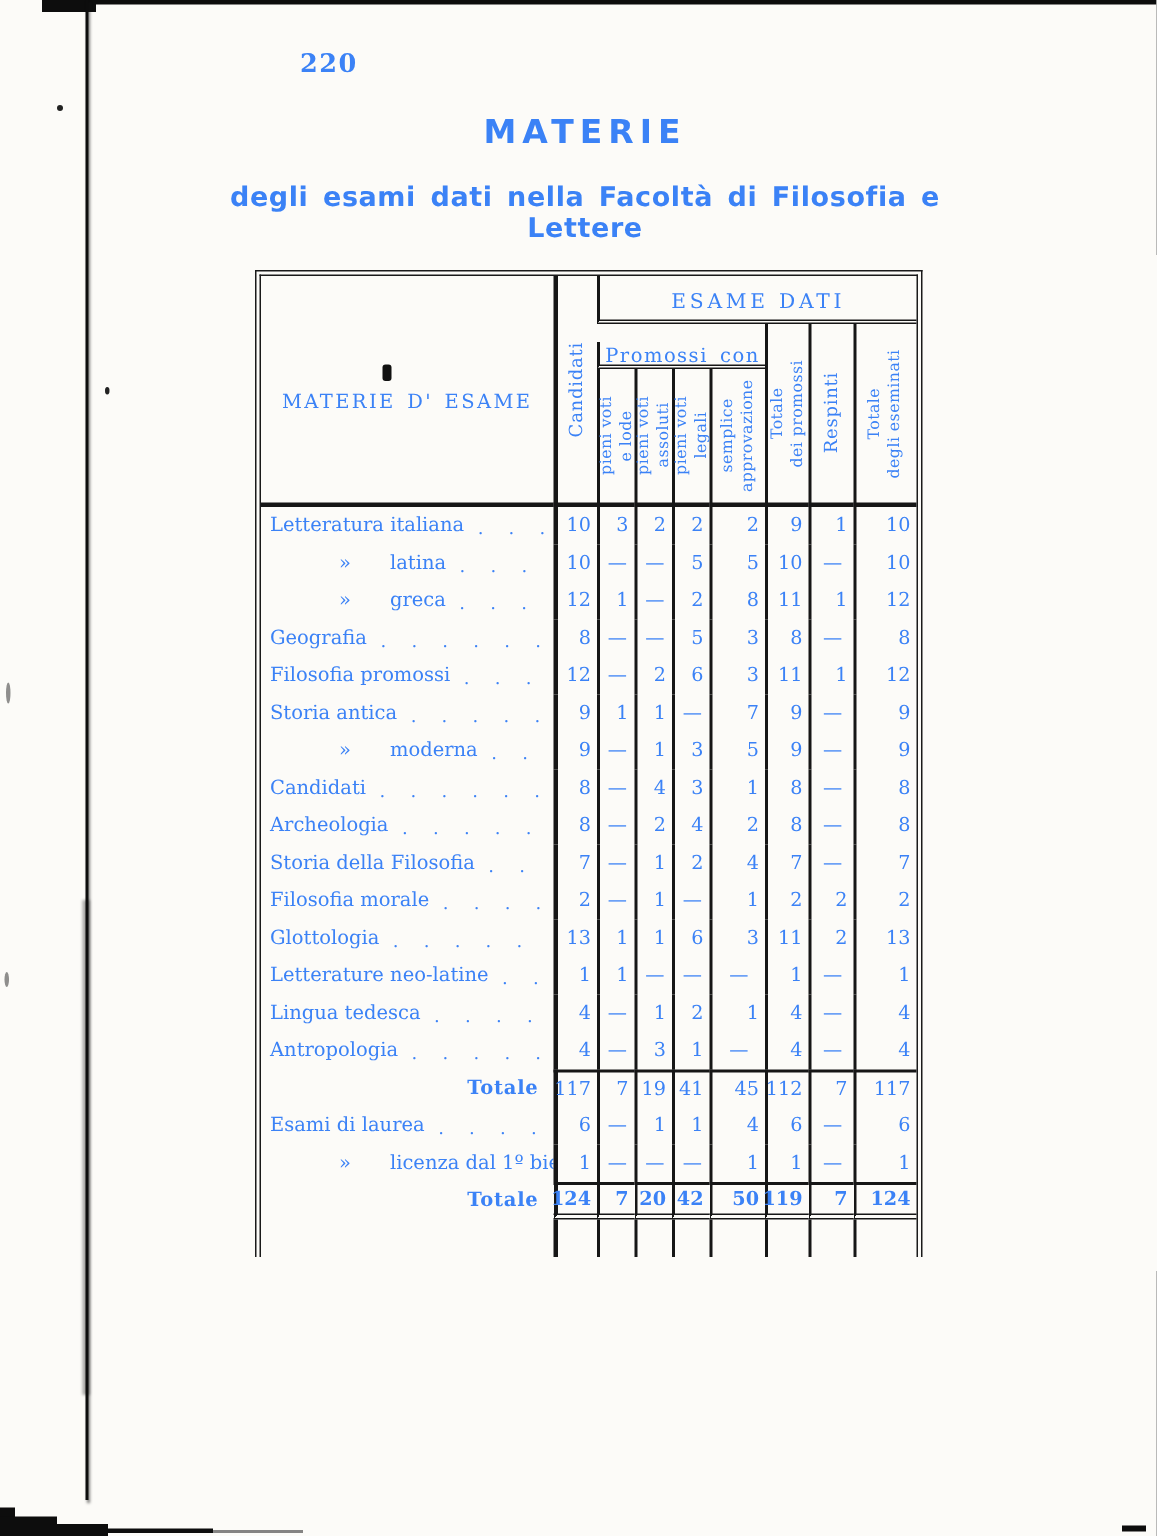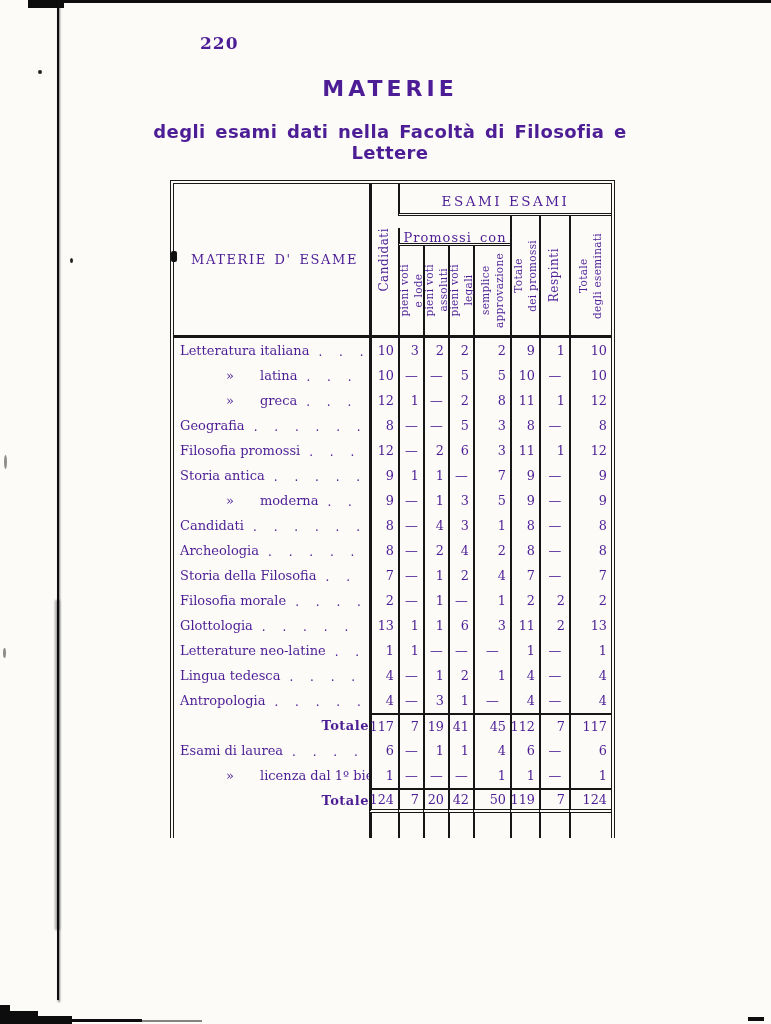--- a/index.html
+++ b/index.html
@@ -1,19 +1,19 @@
 <!DOCTYPE html>
 <html><head>
 <meta charset="utf-8">
 <style>
   html,body{margin:0;padding:0;background:#888;}
   .page{
     position:relative;width:771px;height:1024px;margin:0 auto;
     background:#fcfbf8;overflow:hidden;
-    font-family:"DejaVu Serif",serif;color:#4c1d95;
+    font-family:"DejaVu Serif",serif;color:#3b82f6;
   }
   
   .art{position:absolute;background:#0d0d0d;}
   .art-topline{left:28px;top:0;width:743px;height:3px;}
   .art-topblob{left:28px;top:0;width:36px;height:8px;}
   .art-gutter{left:57px;top:0;width:2px;height:1000px;box-shadow:1px 2px 2px rgba(20,20,20,.55);}
   .art-gutter2{left:55px;top:600px;width:5px;height:330px;opacity:.35;filter:blur(1px);}
   .speck{position:absolute;background:#222;border-radius:50%;}
   .art-bl1{left:0;top:1005px;width:10px;height:19px;}
   .art-bl2{left:0;top:1011px;width:38px;height:13px;}
@@ -33,21 +33,21 @@
          padding:2px 2px 0 2px;background:#fcfbf8;}
   .grid{
     display:grid;border:1px solid #1a1a1a;border-bottom:none;
     grid-template-columns:195px 29px 25px 25px 25px 37px 29px 30px 42px;
     grid-template-rows:32px 30px 92px;
     grid-auto-rows:25px;
     font-size:13px;
   }
   .cell{display:flex;align-items:center;}
   .hline{border-bottom:3px solid #161616;}
-  .corner{grid-column:1;grid-row:1/4;flex-direction:row;justify-content:center;}
+  .corner{grid-column:1;grid-row:1/4;flex-direction:column;justify-content:center;}
   .corner-mark{width:6px;height:11px;background:#111;border-radius:2px;margin:0 0 7px 0;transform:translateX(-14px);}
   .corner-text{font-size:13px;letter-spacing:1.6px;word-spacing:2px;}
   .c-cand{grid-column:2;grid-row:1/4;border-left:3px solid #161616;justify-content:center;}
   .c-esami{grid-column:3/10;grid-row:1;border-left:2px solid #161616;
            border-bottom:3px double #161616;justify-content:center;
            font-size:13.5px;letter-spacing:2.5px;padding-top:4px;}
   .c-prom{grid-column:3/7;grid-row:2;border-left:2px solid #161616;
           border-bottom:3px double #161616;justify-content:center;
           font-size:13px;letter-spacing:1px;word-spacing:3px;padding-top:3px;margin-top:12px;}
   .c-sub{grid-row:3;border-left:2px solid #161616;justify-content:center;}
@@ -57,26 +57,26 @@
   .c-tote{grid-column:9;grid-row:2/4;border-left:2px solid #161616;justify-content:center;}
   .vert{writing-mode:vertical-rl;transform:rotate(180deg);white-space:pre-line;
         font-size:10.5px;line-height:1.3;text-align:center;letter-spacing:.3px;}
   .vert-big{font-size:12px;letter-spacing:.5px;}
   
   .lblcell{padding-left:6px;overflow:hidden;}
   .lbl{white-space:nowrap;}
   .prefix{margin-left:46px;font-size:13px;}
   .prefix + .lbl{margin-left:26px;}
   .dots{flex:1;overflow:hidden;white-space:nowrap;letter-spacing:6.5px;margin:2px 4px 0 9px;font-size:12px;}
-  .totlbl{justify-content:flex-end;padding-right:0;font-weight:bold;letter-spacing:.5px;}
+  .totlbl{justify-content:flex-end;padding-right:10px;font-weight:bold;letter-spacing:.5px;}
   .num{justify-content:flex-end;padding-right:4px;font-size:12.8px;border-left:2px solid #161616;}
   .num.first{border-left:3px solid #161616;}
   .num.dash{justify-content:center;padding-right:0;}
   .num.sum{border-top:2px solid #161616;}
-  .num.dbl{border-bottom:4px double #161616;}
+  .num.dbl{border-bottom:4px double #161616;font-weight:bold;}
   .spacer-lbl{border:none;}
 </style>
 </head>
 <body>
 
 <div class="page">
 
   <div class="art art-topline"></div>
   <div class="art art-topblob"></div>
   <div class="art art-gutter"></div>
@@ -102,21 +102,21 @@
 
   <div class="frame">
     <div class="grid" id="grid">
       <div class="cell corner hline">
         <span class="corner-mark"></span>
         <span class="corner-text">MATERIE D' ESAME</span>
       </div>
       <div class="cell c-cand hline">
         <span class="vert vert-big">Candidati</span>
       </div>
-      <div class="cell c-esami">ESAMI ESAMI</div>
+      <div class="cell c-esami">ESAME DATI</div>
       <div class="cell c-prom">Promossi con</div>
       <div class="cell c-sub c-sub3 hline">
         <span class="vert">pieni voti
 e lode</span>
       </div>
       <div class="cell c-sub c-sub4 hline">
         <span class="vert">pieni voti
 assoluti</span>
       </div>
       <div class="cell c-sub c-sub5 hline">

